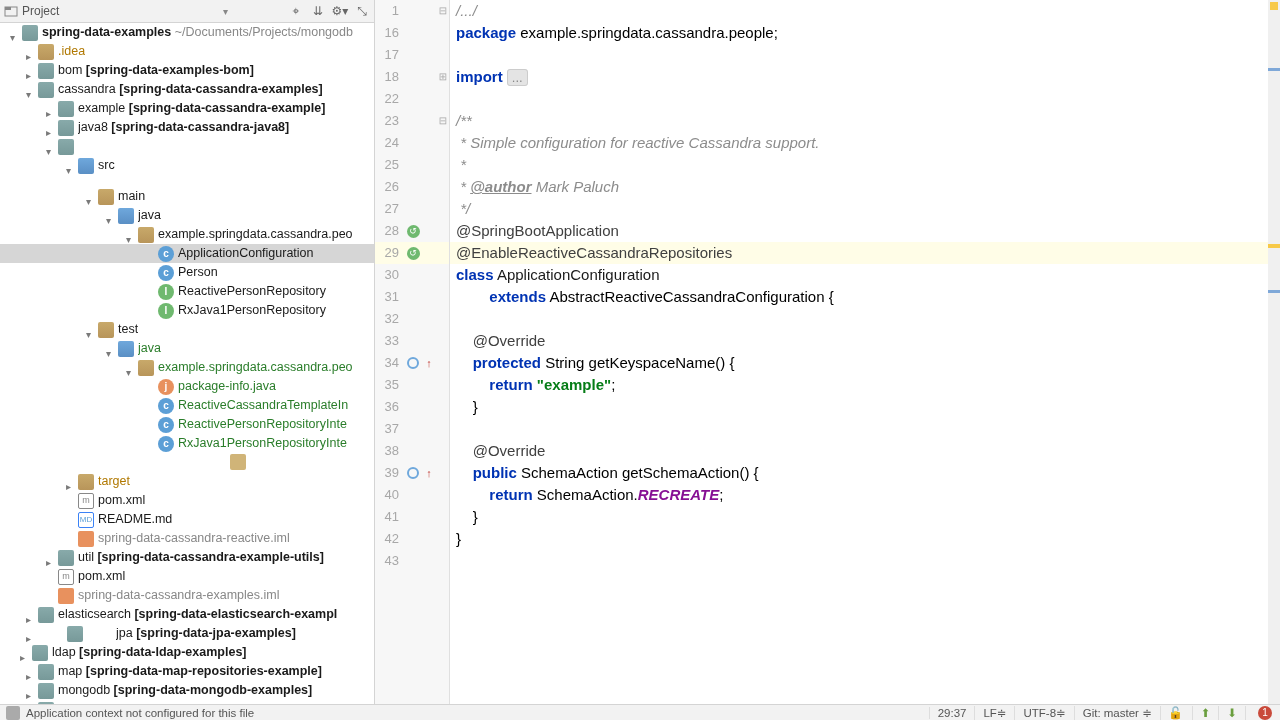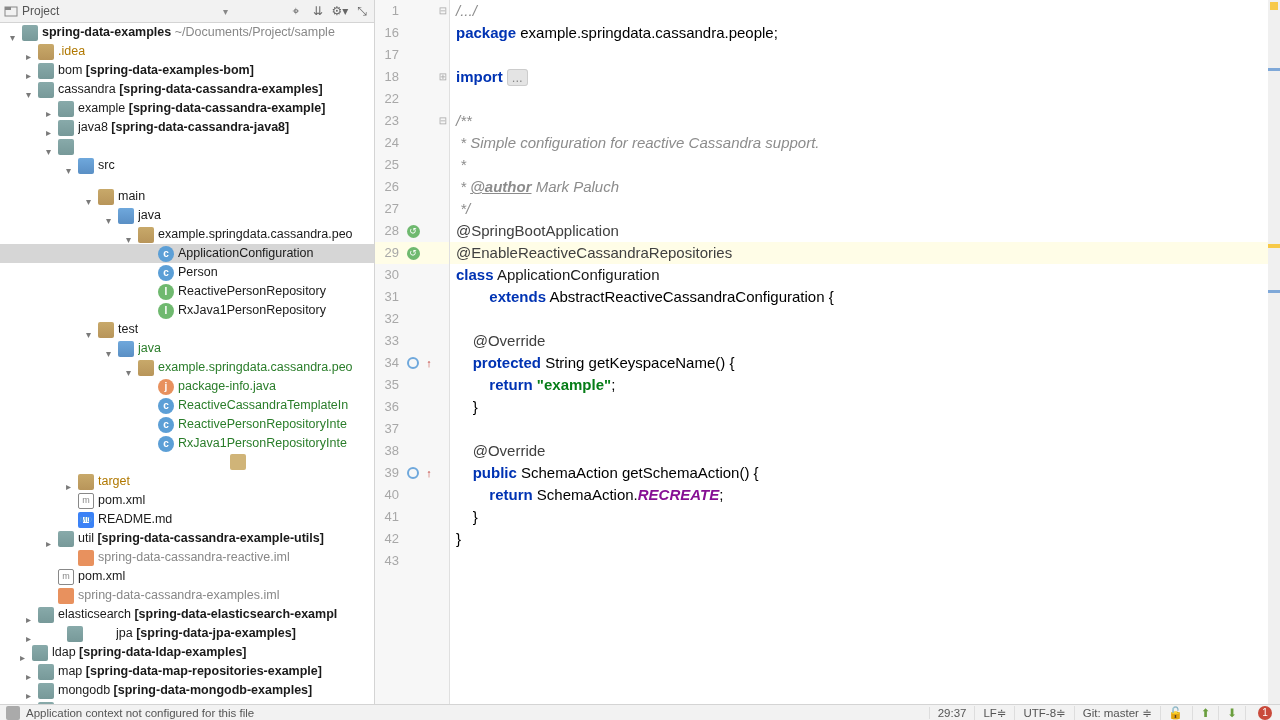--- a/index.html
+++ b/index.html
@@ -24,21 +24,21 @@
 .tw.closed::before { content:"▸"; color:#7a7a7a; font-size:10px; }
 .ico { width:16px; height:16px; margin-right:4px; display:inline-flex; align-items:center; justify-content:center; font-size:10px; border-radius:2px; flex:0 0 16px; }
 .ico.folder { background:linear-gradient(#c8a96a,#b8955a); color:#fff; font-size:8px; }
 .ico.folder-closed { background:#d0b478; }
 .ico.folder-blue { background:linear-gradient(#6fa8dc,#5a8fc4); }
 .ico.mod { background:linear-gradient(#8aa,#799); }
 .ico.file-c { background:#5c9fd6; color:#fff; border-radius:50%; font-weight:bold; }
 .ico.file-i { background:#6fb96f; color:#fff; border-radius:50%; font-weight:bold; }
 .ico.file-j { background:#e8915e; color:#fff; border-radius:50%; font-weight:bold; }
 .ico.file-m { background:#fff; border:1px solid #888; color:#888; font-size:9px; }
-.ico.file-md { background:#fff; border:5px solid #3b82f6; color:#5c9fd6; font-size:8px; }
+.ico.file-md { background:#fff; border:1px solid #3b82f6; color:#5c9fd6; font-size:8px; }
 .ico.file-y { background:#e8915e; }
 .lbl { overflow:hidden; text-overflow:clip; }
 .lbl .bold { font-weight:700; }
 .lbl .mod { color:#888; }
 .lbl .exc { color:#b07800; }
 .tree-row.new .lbl { color:#2a7d2a; }
 .tree-row.new { }
 
 
 .editor { flex:1; display:flex; background:#fff; font-family:Menlo,Consolas,monospace; font-size:15px; line-height:22px; position:relative; }
@@ -97,21 +97,21 @@
           <span class="hbtn">⌖</span>
           <span class="hbtn">⇊</span>
           <span class="hbtn">⚙▾</span>
           <span class="hbtn">⤡</span>
         </div>
       </div>
       <div class="tree" id="tree">
           <div class="tree-row" style="padding-left: 10px;">
             <span class="tw open"></span>
             <span class="ico mod"></span>
-            <span class="lbl"><span class="bold">spring-data-examples</span> <span class="mod">~/Documents/Project/sample</span></span>
+            <span class="lbl"><span class="bold">spring-data-examples</span> <span class="mod">~/Documents/Projects/mongodb</span></span>
           </div>
           <div class="tree-row" style="padding-left: 26px;">
             <span class="tw closed"></span>
             <span class="ico folder"></span>
             <span class="lbl"><span class="exc">.idea</span></span>
           </div>
           <div class="tree-row" style="padding-left: 26px;">
             <span class="tw closed"></span>
             <span class="ico mod"></span>
             <span class="lbl">bom <span class="bold">[spring-data-examples-bom]</span></span>
@@ -223,29 +223,29 @@
           <div class="tree-row" style="padding-left: 66px;">
             <span class="tw "></span>
             <span class="ico file-m">m</span>
             <span class="lbl">pom.xml</span>
           </div>
           <div class="tree-row" style="padding-left: 66px;">
             <span class="tw "></span>
             <span class="ico file-md">MD</span>
             <span class="lbl">README.md</span>
           </div>
-          <div class="tree-row" style="padding-left: 46px;">
-            <span class="tw closed"></span>
-            <span class="ico mod"></span>
-            <span class="lbl">util <span class="bold">[spring-data-cassandra-example-utils]</span></span>
-          </div>
           <div class="tree-row" style="padding-left: 66px;">
             <span class="tw "></span>
             <span class="ico file-y"></span>
             <span class="lbl"><span class="mod">spring-data-cassandra-reactive.iml</span></span>
+          </div>
+          <div class="tree-row" style="padding-left: 46px;">
+            <span class="tw closed"></span>
+            <span class="ico mod"></span>
+            <span class="lbl">util <span class="bold">[spring-data-cassandra-example-utils]</span></span>
           </div>
           <div class="tree-row" style="padding-left: 46px;">
             <span class="tw "></span>
             <span class="ico file-m">m</span>
             <span class="lbl">pom.xml</span>
           </div>
           <div class="tree-row" style="padding-left: 46px;">
             <span class="tw "></span>
             <span class="ico file-y"></span>
             <span class="lbl"><span class="mod">spring-data-cassandra-examples.iml</span></span>

